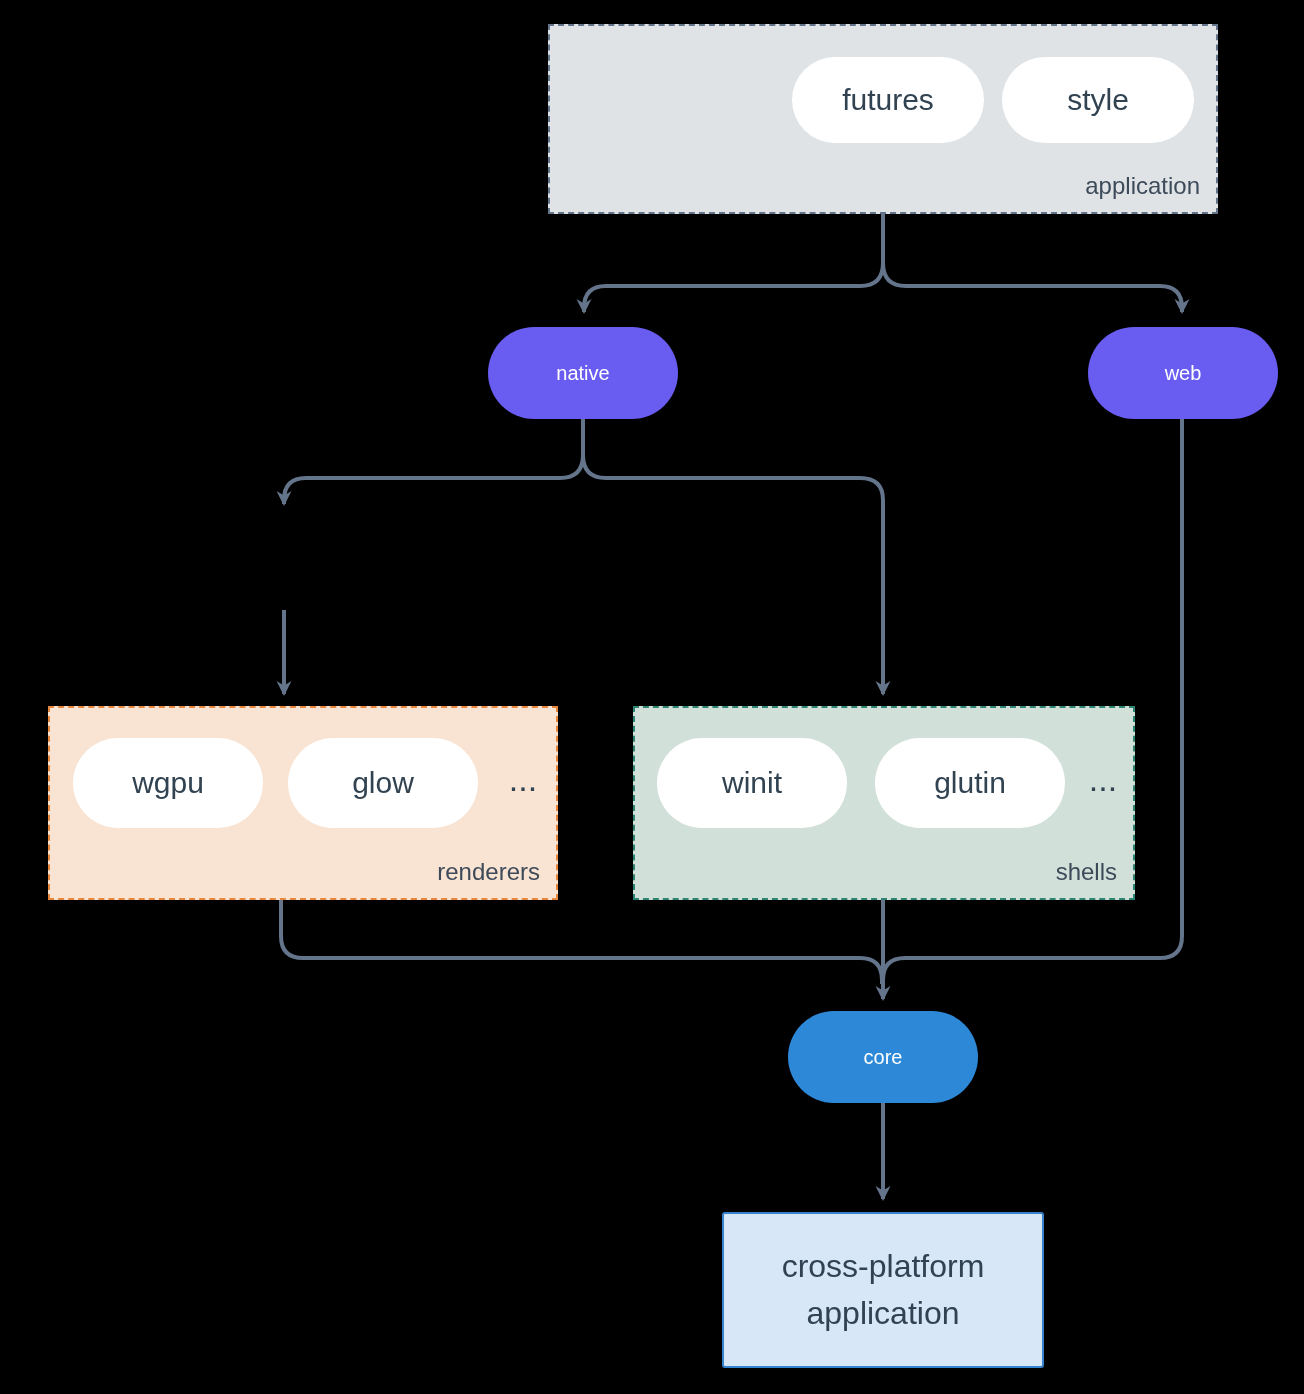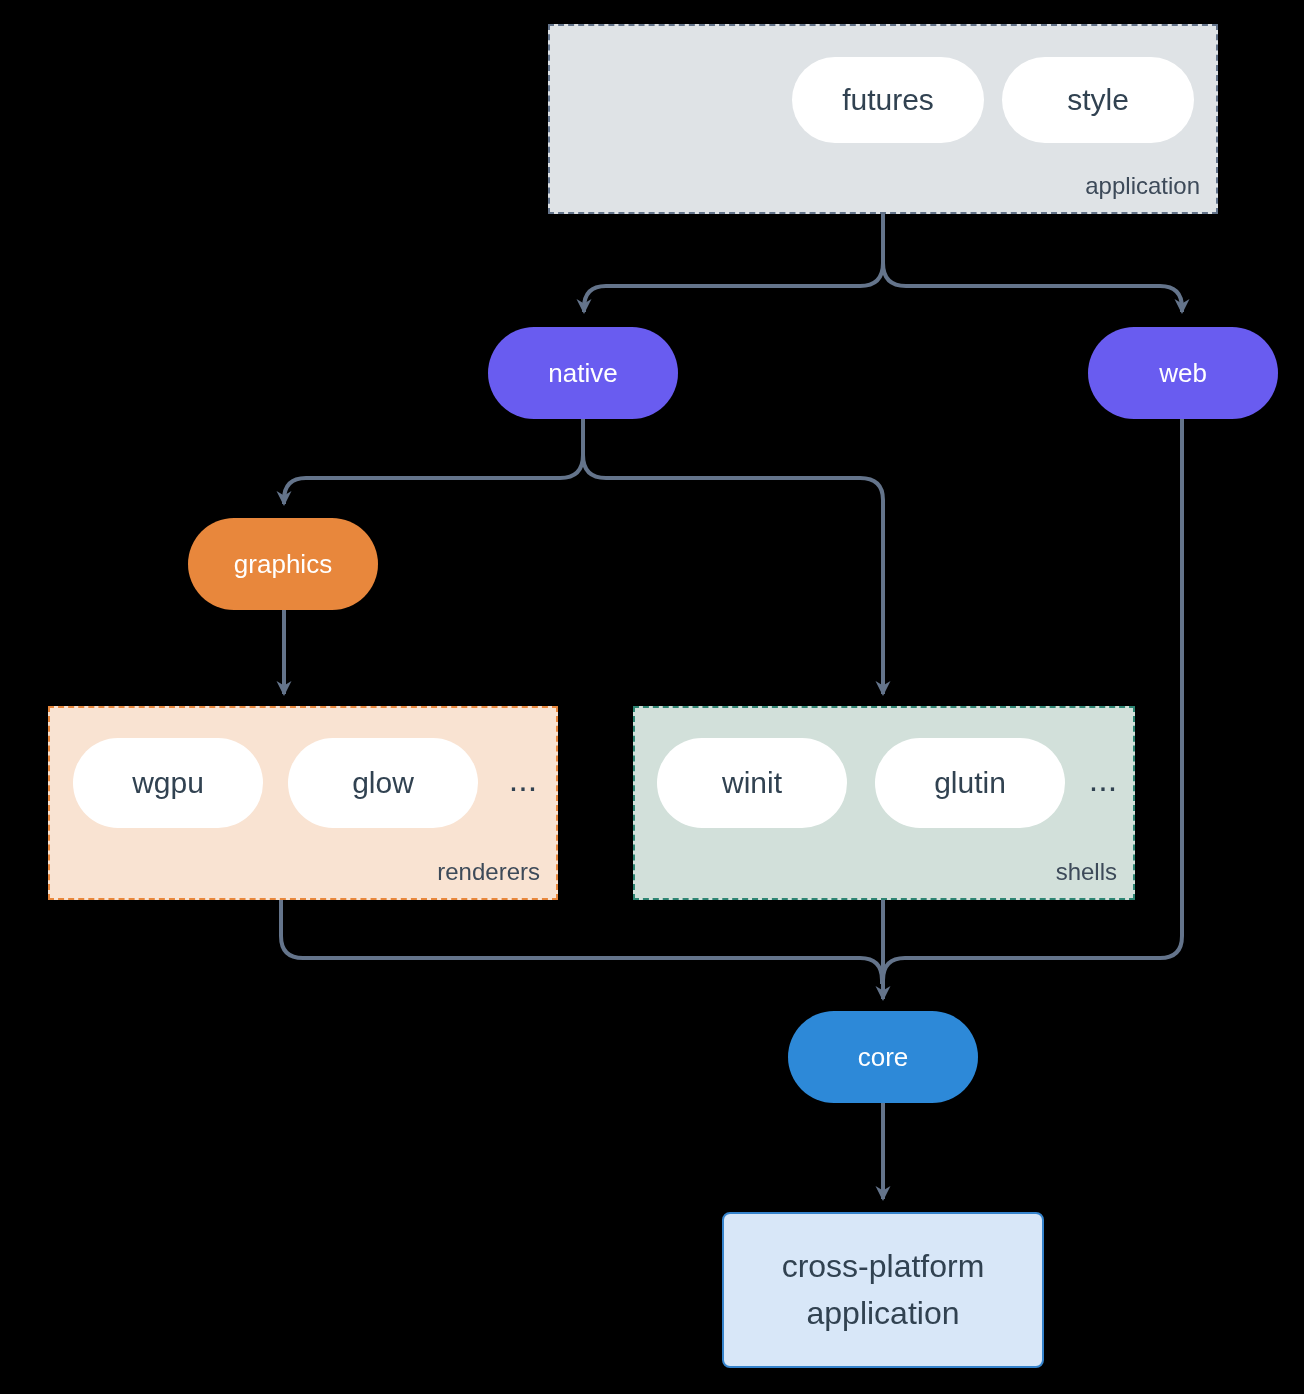--- a/index.html
+++ b/index.html
@@ -25,41 +25,41 @@
   #renderers{left:27px;top:706px;width:510px;height:194px;background:var(--renderers-bg);border:2px dashed var(--renderers-border);margin-left:21px;}
   #shells{left:633px;top:706px;width:502px;height:194px;background:var(--shells-bg);border:2px dashed var(--shells-border);}
   .pill{
     position:absolute;width:192px;height:86px;border-radius:46px;background:var(--pill-bg);
     display:flex;align-items:center;justify-content:center;
     font-size:30px;color:var(--text-dark);
   }
   .node{
     position:absolute;width:190px;height:92px;border-radius:46px;
     display:flex;align-items:center;justify-content:center;
-    font-size:26px;color:var(--pill-text-light);
+    font-size:20px;color:var(--pill-text-light);
   }
   #foundations .pill{top:31px;}
   #pill-core{left:22px;}
   #pill-futures{left:242px;}
   #pill-style{left:452px;}
   #renderers .pill,#shells .pill{top:30px;height:90px;width:190px;}
   #pill-wgpu{left:23px;}
   #pill-glow{left:238px;}
   #pill-winit{left:22px;}
   #pill-glutin{left:240px;}
   .ellipsis{position:absolute;top:52px;font-size:34px;color:var(--text-dark);}
   #renderers .ellipsis{left:443px;width:60px;text-align:center;}
   #shells .ellipsis{left:438px;width:60px;text-align:center;}
   #native{left:488px;top:327px;background:var(--purple);}
   #web{left:1088px;top:327px;background:var(--purple);}
   #graphics{left:188px;top:518px;background:var(--orange);}
   #iced{left:788px;top:1011px;background:var(--blue);}
   #app{
     position:absolute;left:722px;top:1212px;width:322px;height:156px;box-sizing:border-box;
-    background:var(--app-bg);border:2px solid var(--app-border);border-radius:8px;
+    background:var(--app-bg);border:2px solid var(--app-border);border-radius:3px;
     display:flex;flex-direction:column;align-items:center;justify-content:center;
     font-size:32px;line-height:47px;color:var(--text-dark);
   }
 </style>
 </head>
 <body>
 
 <div class="canvas">
 
   <svg class="wires" width="1304" height="1394" viewBox="0 0 1304 1394">
@@ -80,21 +80,20 @@
   </svg>
 
   <div class="group" id="foundations">
     <div class="pill" id="pill-futures">futures</div>
     <div class="pill" id="pill-style">style</div>
     <div class="grp-label">application</div>
   </div>
 
   <div class="node" id="native">native</div>
   <div class="node" id="web">web</div>
-  <div class="node" id="graphics">graphics</div>
 
   <div class="group" id="renderers">
     <div class="pill" id="pill-wgpu">wgpu</div>
     <div class="pill" id="pill-glow">glow</div>
     <div class="ellipsis">...</div>
     <div class="grp-label">renderers</div>
   </div>
 
   <div class="group" id="shells">
     <div class="pill" id="pill-glutin">glutin</div>

